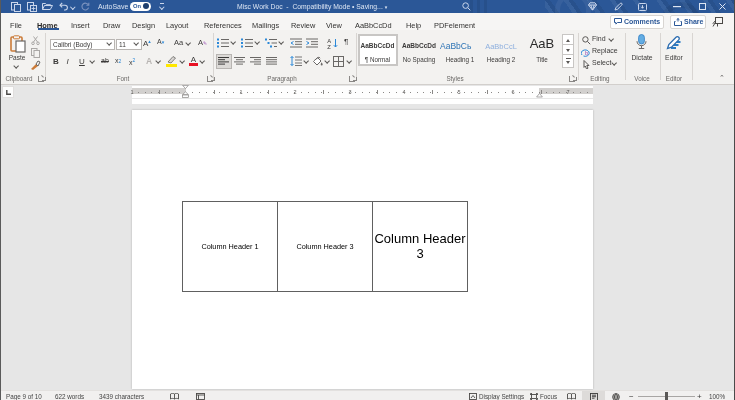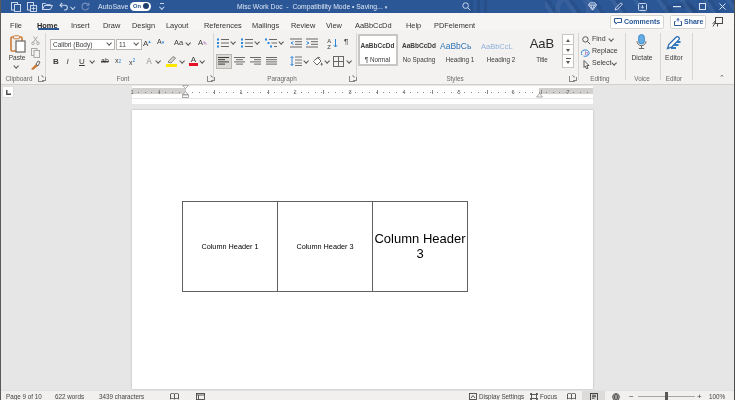--- a/index.html
+++ b/index.html
@@ -290,21 +290,21 @@
     <div class="grplabel" style="left:259px;width:46px;">Paragraph</div>
     <div class="launcher" style="left:349px;"></div>
 
     <div class="abs" style="left:357.5px;top:4px;width:40.5px;height:32px;background:#fff;border:2px solid #c8c6c4;box-sizing:border-box;"></div>
     <div class="abs" style="left:357.5px;top:12px;width:40px;font-size:6.5px;font-weight:bold;color:#3b3a39;text-align:center;">AaBbCcDd</div>
     <div class="abs" style="left:357.5px;top:26px;width:40px;font-size:6.3px;color:#3b3a39;text-align:center;">¶ Normal</div>
     <div class="abs" style="left:399px;top:12px;width:40px;font-size:6.5px;font-weight:bold;color:#3b3a39;text-align:center;">AaBbCcDd</div>
     <div class="abs" style="left:399px;top:26px;width:40px;font-size:6.3px;color:#3b3a39;text-align:center;">No Spacing</div>
     <div class="abs" style="left:440px;top:10.5px;width:40px;font-size:8.5px;color:#2e74b5;text-align:left;">AaBbCь</div>
     <div class="abs" style="left:440px;top:26px;width:40px;font-size:6.3px;color:#3b3a39;text-align:center;">Heading 1</div>
-    <div class="abs" style="left:481px;top:11.5px;width:40px;font-size:7.5px;color:#8fb0de;text-align:left;">AaBbCcL</div>
+    <div class="abs" style="left:481px;top:11.5px;width:40px;font-size:7.5px;color:#8fb0de;text-align:center;">AaBbCcL</div>
     <div class="abs" style="left:481px;top:26px;width:40px;font-size:6.3px;color:#3b3a39;text-align:center;">Heading 2</div>
     <div class="abs" style="left:522px;top:6px;width:40px;font-size:13px;color:#2a2a2a;text-align:center;">AaB</div>
     <div class="abs" style="left:522px;top:26px;width:40px;font-size:6.3px;color:#3b3a39;text-align:center;">Title</div>
     <div class="abs" style="left:562px;top:4px;width:10px;height:10px;background:#fff;border:1px solid #c8c6c4;">
         <div class="abs" style="left:2.5px;top:3.5px;border-left:2.5px solid transparent;border-right:2.5px solid transparent;border-bottom:3px solid #5a5856;"></div>
       </div>
     <div class="abs" style="left:562px;top:14px;width:10px;height:10px;background:#fff;border:1px solid #c8c6c4;">
         <div class="abs" style="left:2.5px;top:3.5px;border-left:2.5px solid transparent;border-right:2.5px solid transparent;border-top:3px solid #5a5856;"></div>
       </div>
     <div class="abs" style="left:562px;top:24px;width:10px;height:12px;background:#fff;border:1px solid #c8c6c4;">

